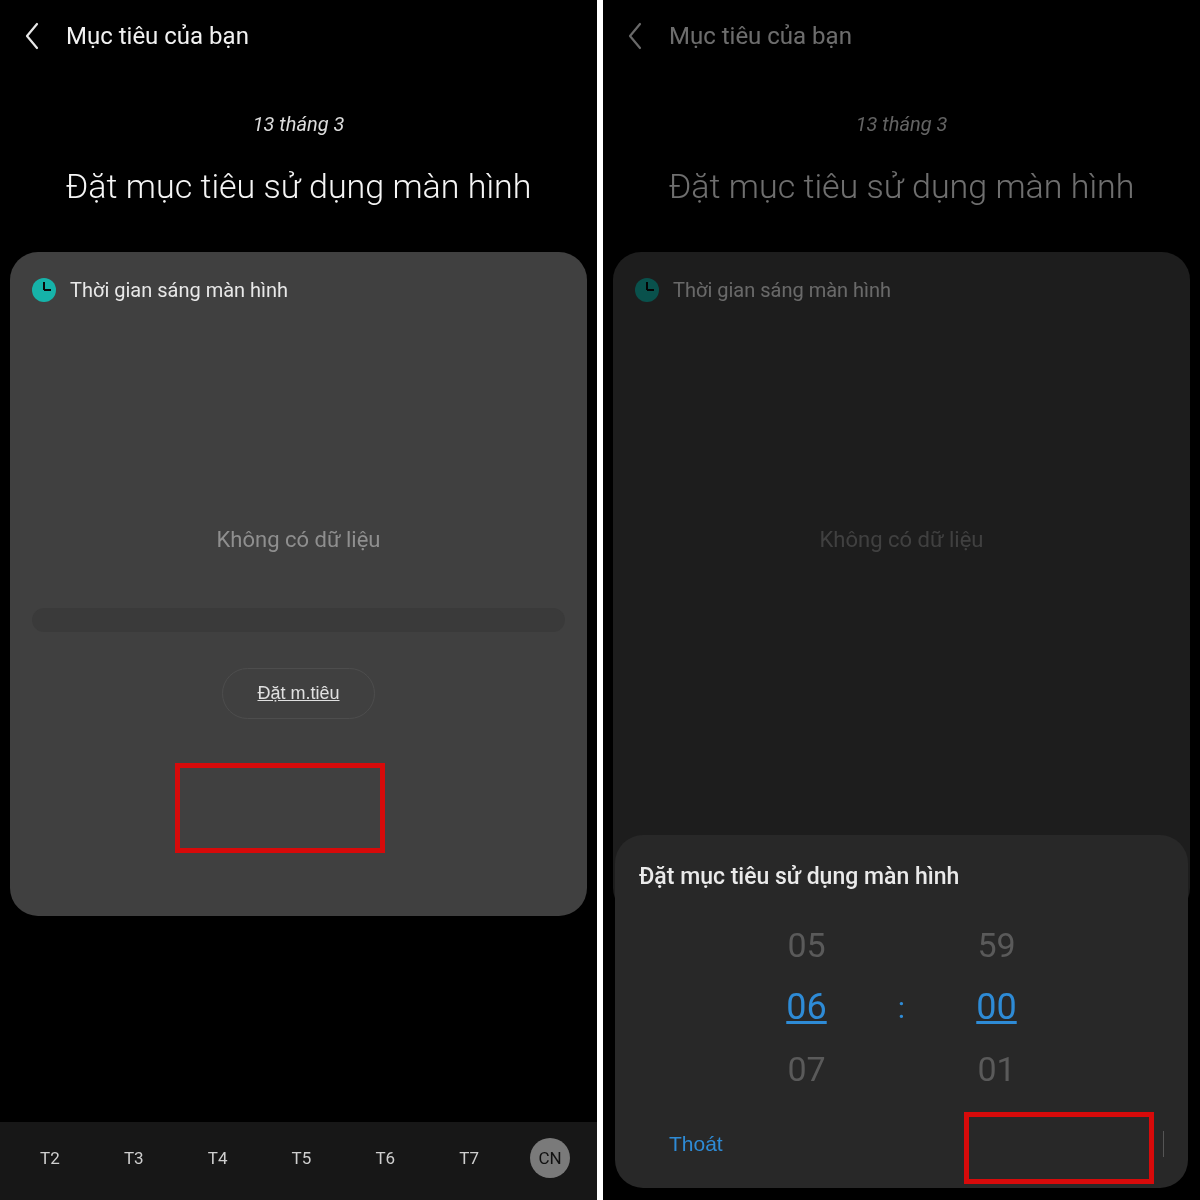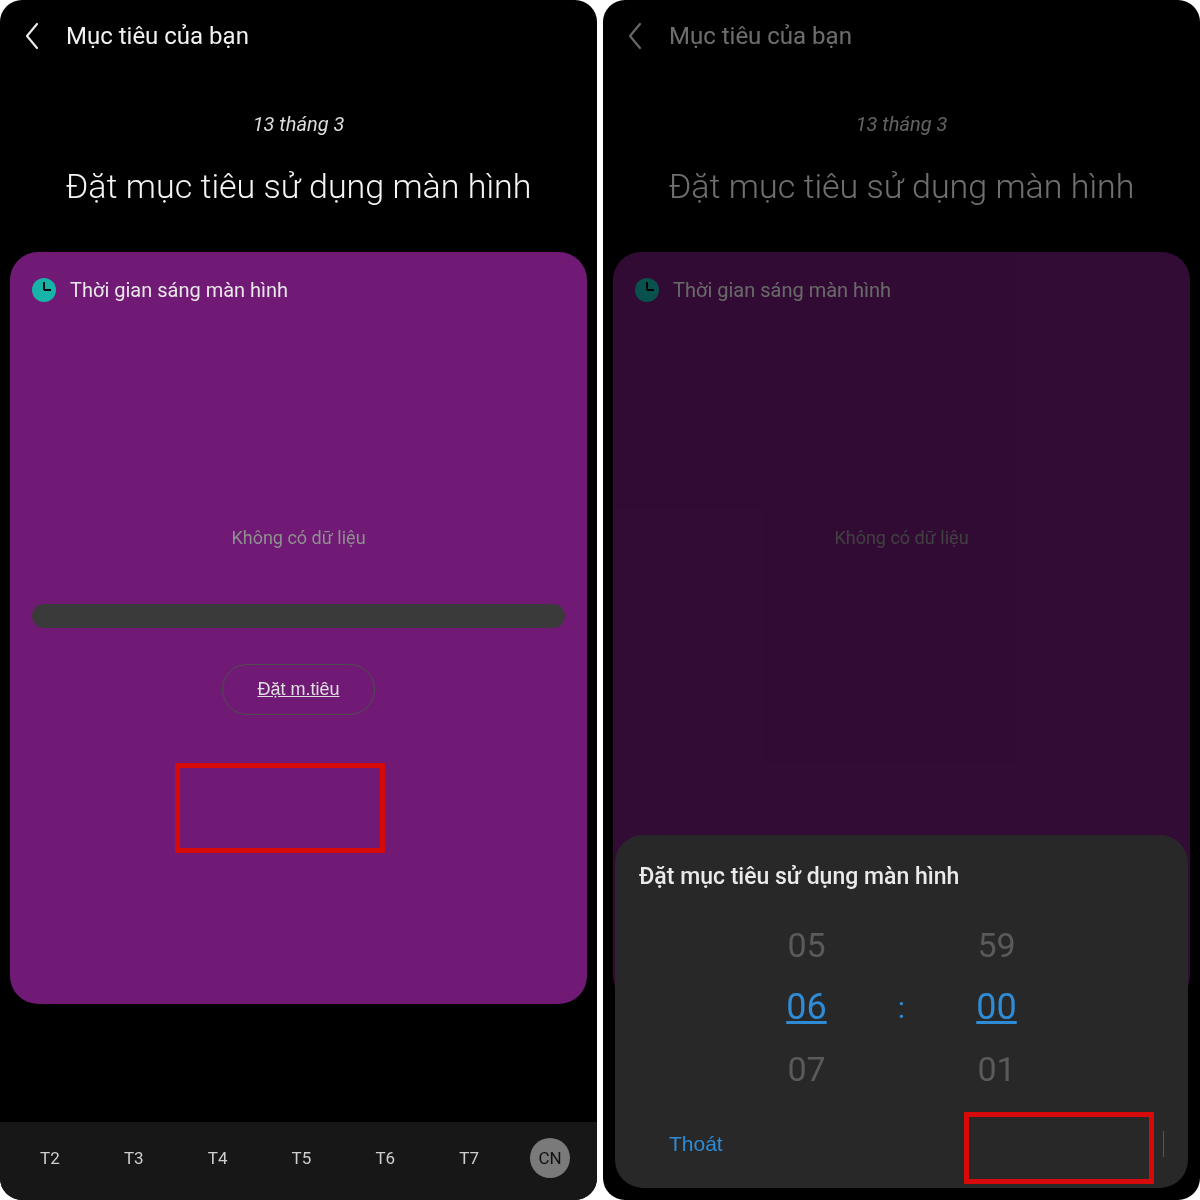--- a/index.html
+++ b/index.html
@@ -11,21 +11,20 @@
     font-family: -apple-system, BlinkMacSystemFont, "Segoe UI", Roboto, sans-serif;
     overflow: hidden;
   }
   .screen {
     width: 597px;
     height: 1200px;
     background: #000000;
     position: relative;
     overflow: hidden;
     color: #e8e8e8;
-    border-radius: 22px;
   }
   .screen.left { margin-right: 6px; }
   .screen.right .dimmed { opacity: 0.45; }
 
   .header {
     display: flex;
     align-items: center;
     padding: 22px 20px 18px 20px;
   }
   .back-icon {
@@ -56,24 +55,24 @@
     font-size: 34px;
     font-weight: 300;
     line-height: 1.35;
     margin-top: 28px;
     padding: 0 40px;
     color: #f5f5f5;
   }
 
   .card {
     margin: 42px 10px 0 10px;
-    background: #701a75;
+    background: #404040;
     border-radius: 28px;
     padding: 26px 22px 18px 22px;
-    height: 752px;
+    height: 664px;
     display: flex;
     flex-direction: column;
   }
   .card-head {
     display: flex;
     align-items: center;
     gap: 14px;
   }
   .clock-icon {
     width: 24px;
@@ -101,21 +100,21 @@
     left: 12px;
     top: 11px;
   }
   .card-head-label {
     font-size: 20px;
     color: #e8e8e8;
   }
 
   .no-data {
     text-align: center;
-    font-size: 18px;
+    font-size: 22px;
     color: #8f8f8f;
     margin-top: 225px;
   }
 
   .progress-bar {
     margin-top: 56px;
     height: 24px;
     border-radius: 12px;
     background: #3a3a3a;
   }

